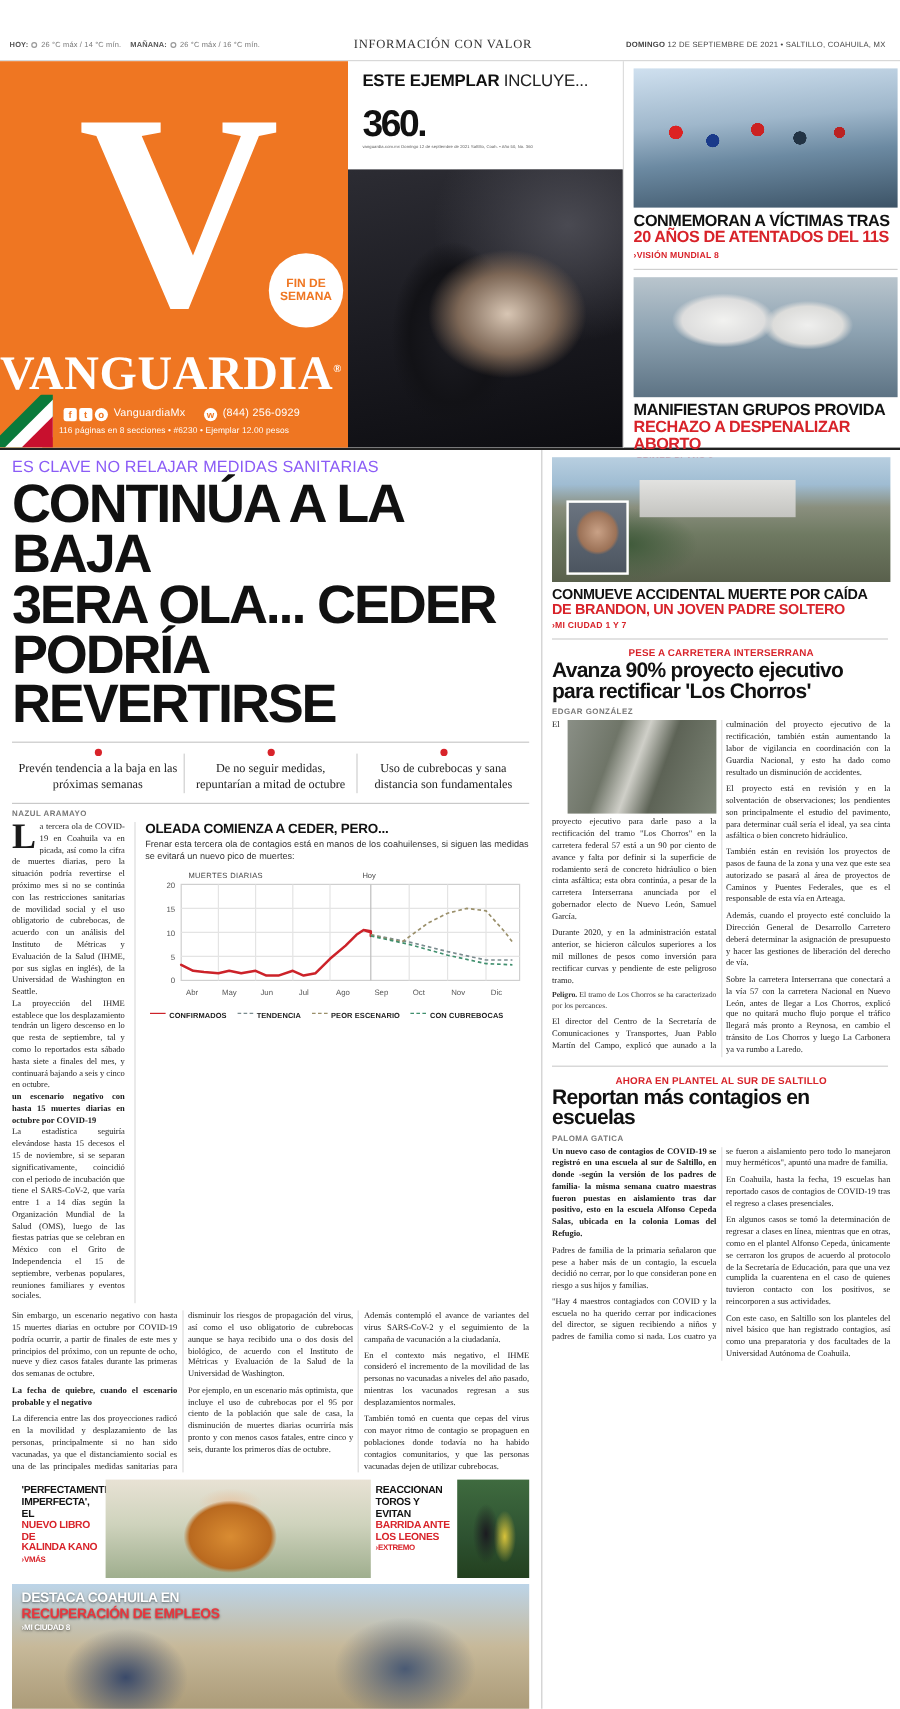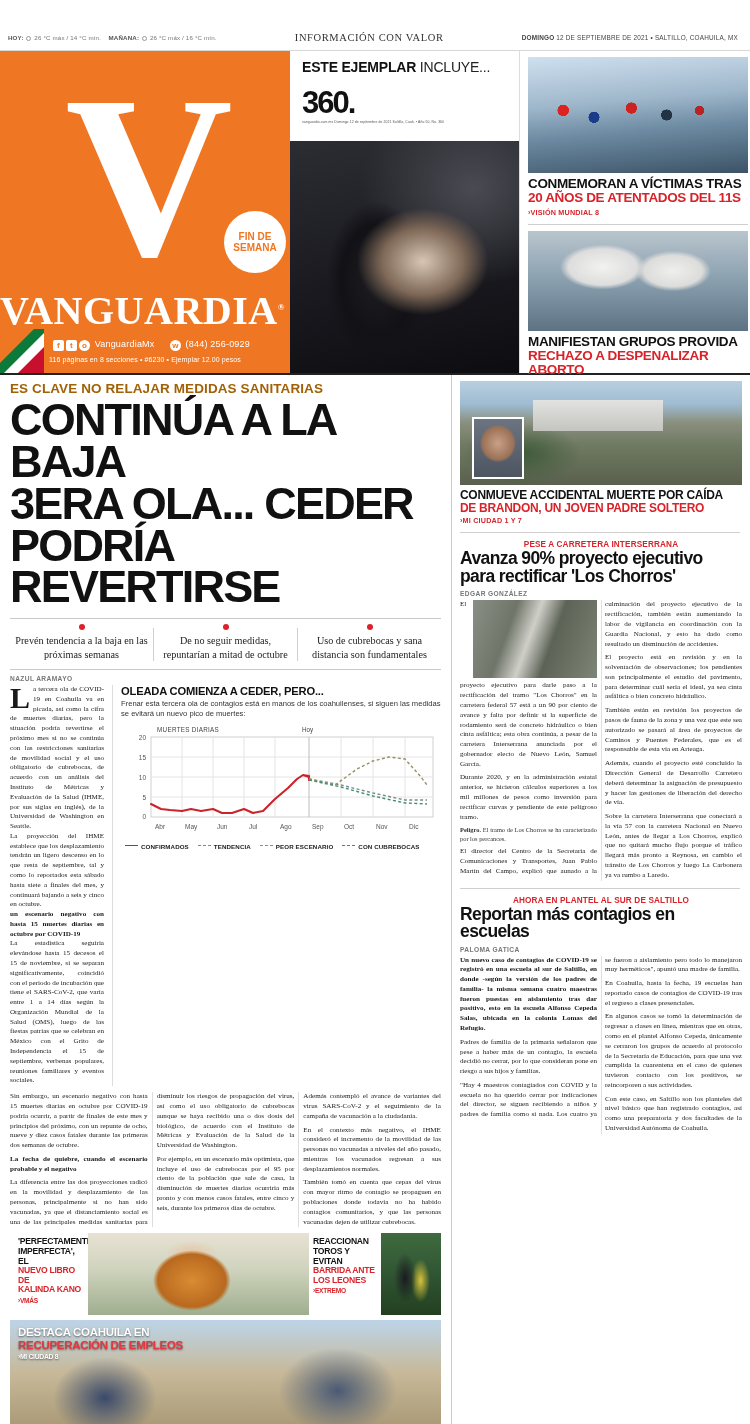--- a/index.html
+++ b/index.html
@@ -121,21 +121,21 @@
   .hl-sm .red { color:#d8232a; display:block; }
   .kicker-ref { font-size:7.2px; font-weight:bold; color:#d8232a; margin-top:2px;
                 letter-spacing:.2px; }
   .hr-thin { border:0; border-top:1px solid #cfcfcf; margin:7px 2px 0 0; }
 
   
   .bodyrow { display:flex; border-top:2px solid #222; }
   .leftmain { width:452px; padding:6px 10px 0 10px; border-right:1px solid #ccc; }
   .rightmain { width:298px; padding:6px 8px 0 8px; }
 
-  .kicker-red { color:#a16207; font-weight:bold; font-size:13.5px;
+  .kicker-red { color:#8b5cf6; font-weight:normal; font-size:13.5px;
                 letter-spacing:.1px; margin-bottom:3px; }
   .mainhead {
     font-size:45px; font-weight:bold; line-height:.93; letter-spacing:-1.8px;
     color:#111; margin-bottom:10px;
   }
   .bullets { display:flex; border-top:1px solid #c9c9c9;
              border-bottom:1px solid #c9c9c9; padding:9px 0 8px; }
   .bullet { flex:1; text-align:center; font-family:"Liberation Serif", serif;
             font-size:10.2px; line-height:1.32; color:#222; position:relative;
             padding:0 4px; }

